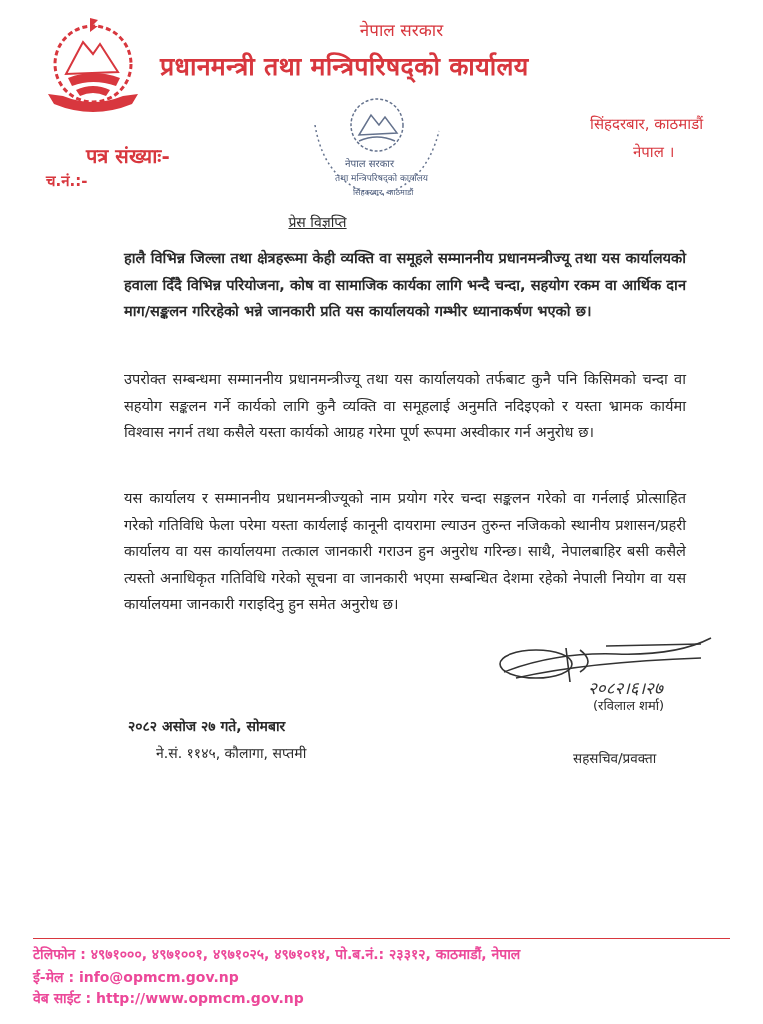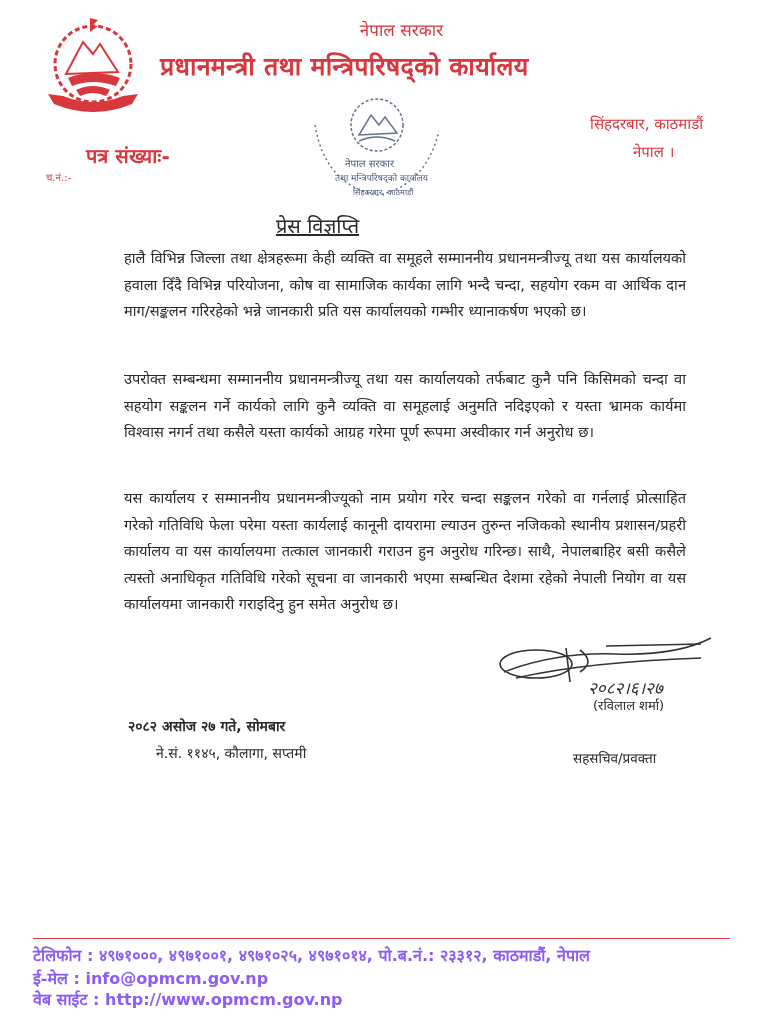--- a/index.html
+++ b/index.html
@@ -6,34 +6,34 @@
   body { width: 763px; height: 1024px; position: relative; overflow: hidden;
          font-family: "DejaVu Sans", sans-serif; color: #2a2a2a; }
   .abs { position: absolute; }
   .red { color: #d8373e; }
   .emblem { left: 38px; top: 12px; width: 110px; height: 110px; }
   .gov { left: 0; width: 763px; top: 18px; text-align: center; font-size: 17px; padding-left: 40px; box-sizing: border-box; }
   .office { left: 160px; top: 48px; font-size: 25px; font-weight: bold; letter-spacing: 0.3px; text-align: center; }
   .addr1 { left: 590px; top: 113px; font-size: 15px; }
   .addr2 { left: 633px; top: 141px; font-size: 15px; }
   .refno { left: 46px; top: 142px; font-size: 20px; font-weight: bold; margin-left: 40px; }
-  .chano { left: 46px; top: 170px; font-size: 10px; font-weight: normal; }
+  .chano { left: 46px; top: 170px; font-size: 15px; font-weight: bold; }
   .stamp { left: 305px; top: 95px; width: 140px; height: 105px; }
-  .title { left: 0; width: 613px; top: 212px; text-align: center; font-size: 20px; text-decoration: underline; padding-left: 22px; box-sizing: border-box; }
+  .title { left: 0; width: 613px; top: 212px; text-align: center; font-size: 14px; text-decoration: underline; padding-left: 22px; box-sizing: border-box; }
   .para { left: 124px; width: 562px; font-size: 14.6px; line-height: 26.5px; text-align: justify; text-align-last: left; }
-  .p1 { top: 245px; }
+  .p1 { top: 245px; font-weight: bold; }
   .p2 { top: 366px; }
   .p3 { top: 485px; }
   .sig { left: 496px; top: 632px; width: 220px; height: 80px; }
   .signame { left: 585px; top: 696px; font-size: 13px; margin-left: 8px; }
   .sigtitle { left: 573px; top: 720px; font-size: 13.5px; margin-top: 29px; }
   .date1 { left: 128px; top: 716px; font-size: 14px; font-weight: bold; }
   .date2 { left: 128px; top: 743px; font-size: 14px; margin-left: 28px; }
   .rule { left: 33px; top: 938px; width: 697px; height: 1px; background: #d8373e; }
-  .foot { left: 33px; font-size: 16px; font-weight: bold; color: #8b5cf6; }
+  .foot { left: 33px; font-size: 14px; font-weight: bold; color: #ec4899; }
   .f1 { top: 944px; }
   .f2 { top: 967px; }
   .f3 { top: 988px; }
 </style>
 </head>
 <body>
 
 <div class="abs emblem">
   <svg width="110" height="110" viewBox="0 0 110 110">
     <g fill="none" stroke="#d8373e" stroke-width="3">

